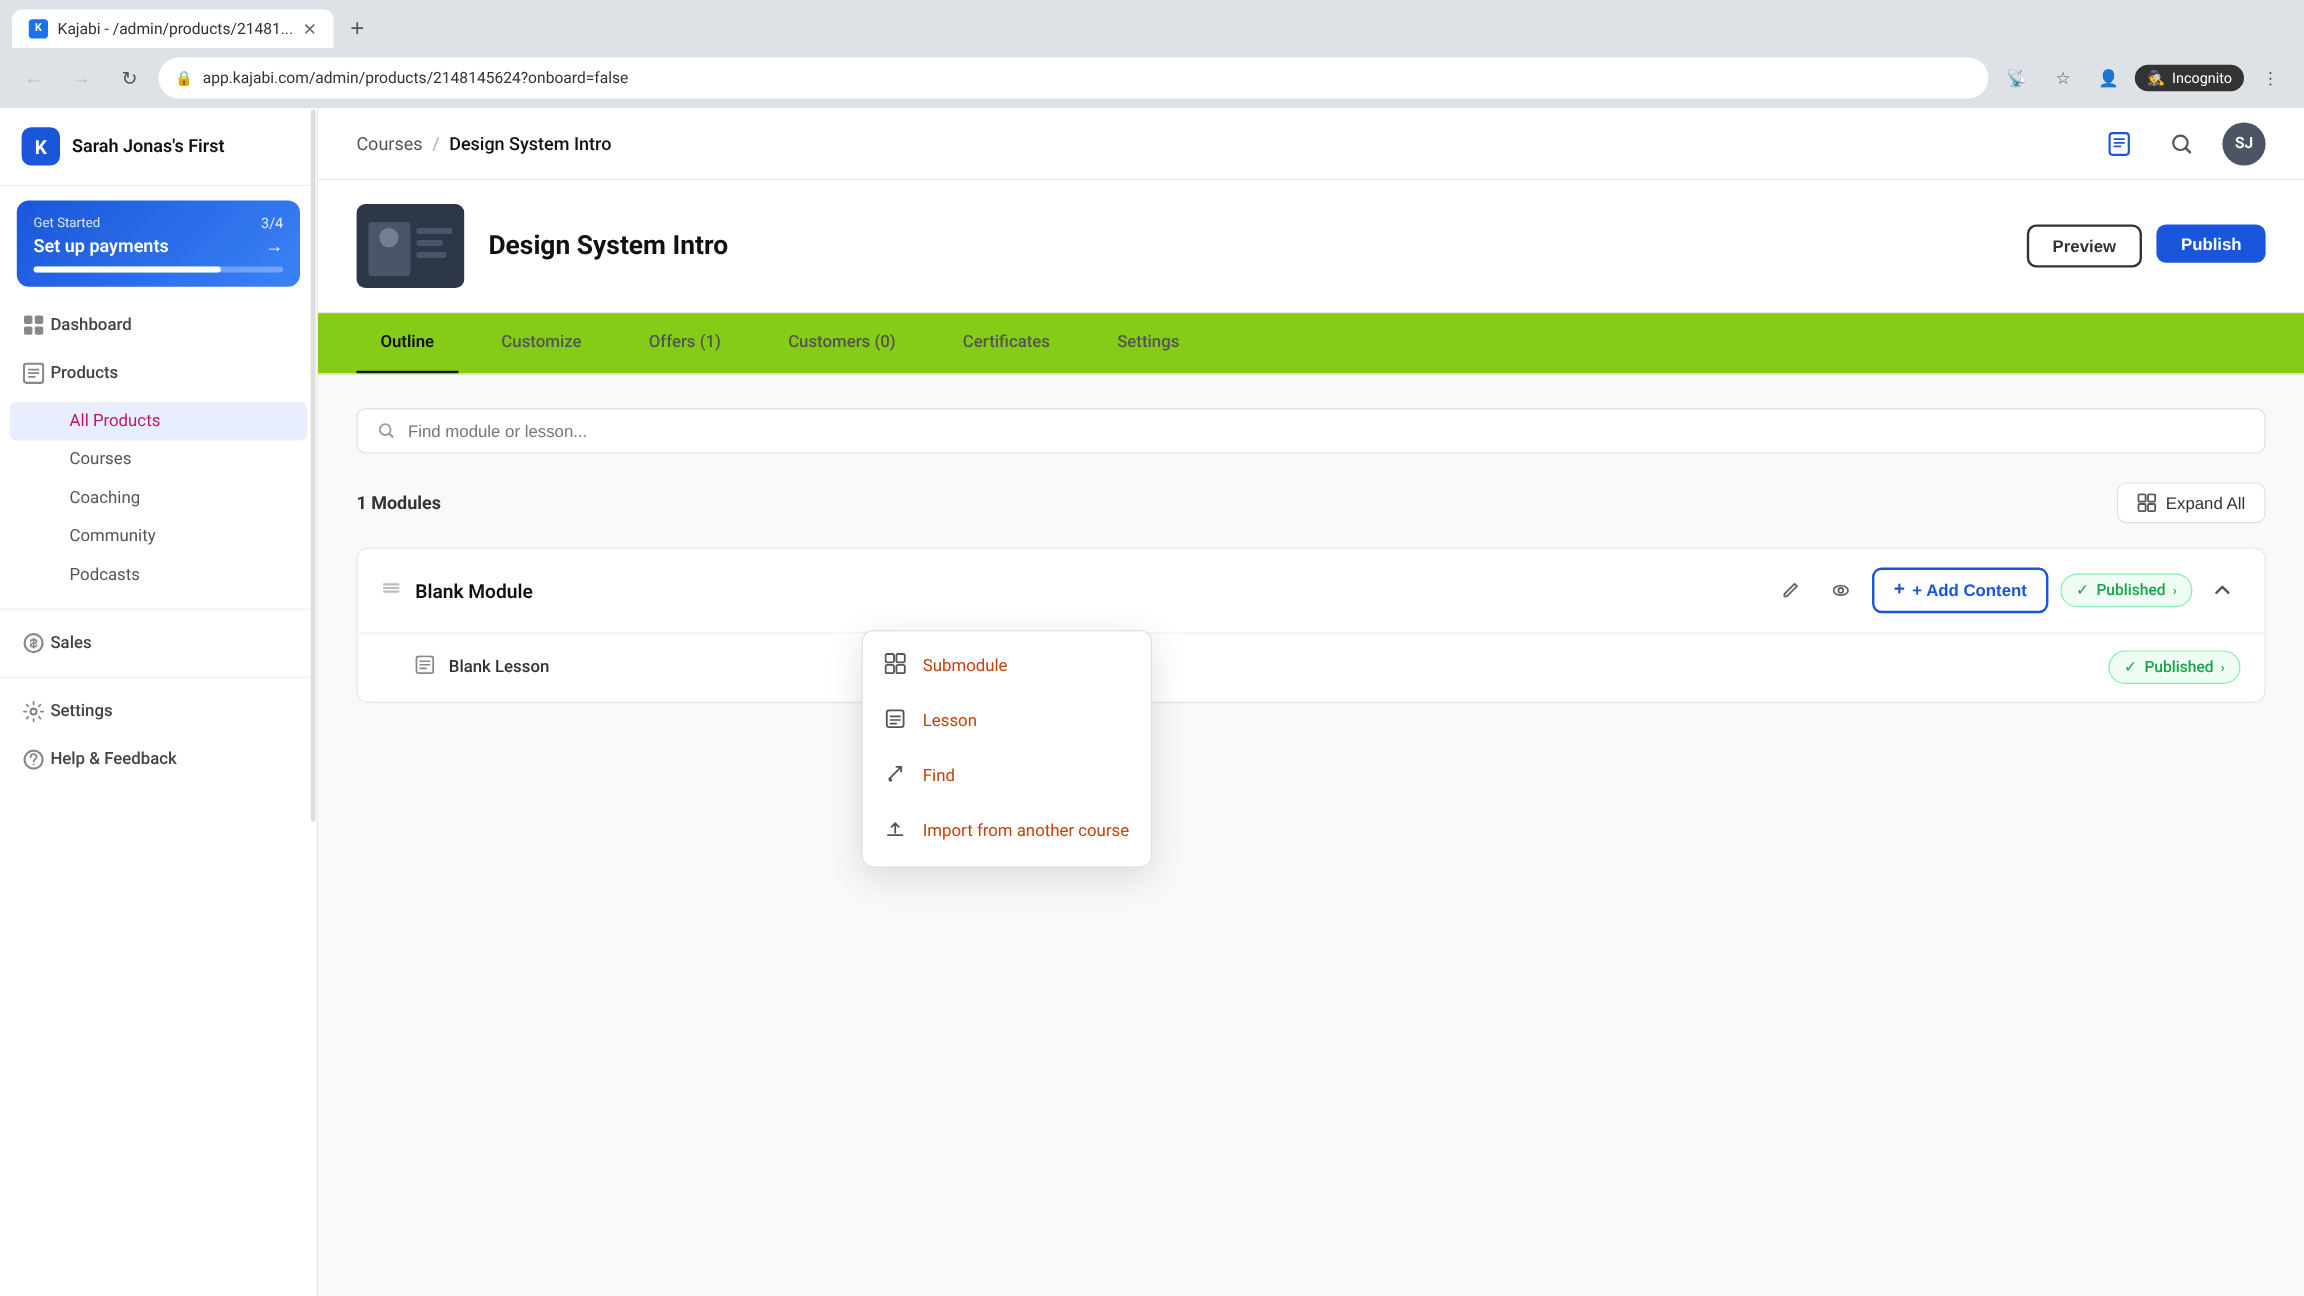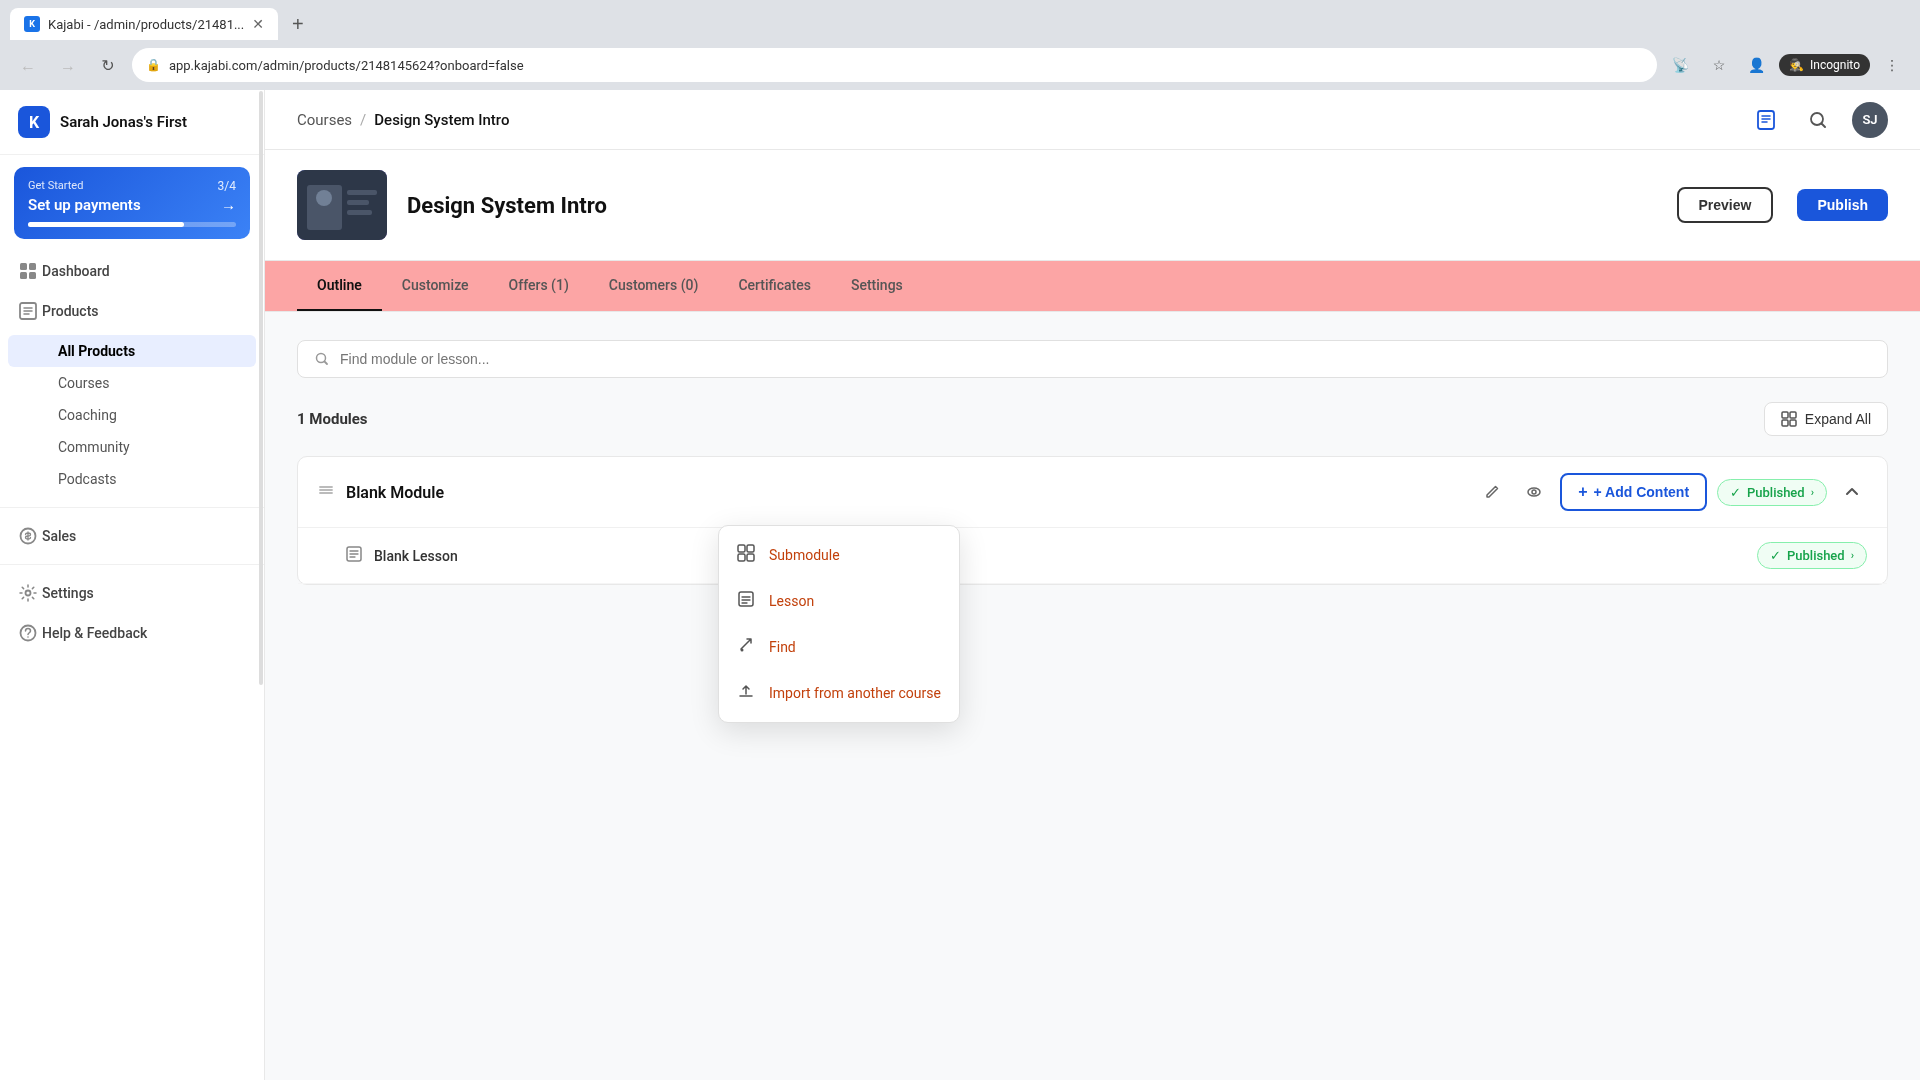--- a/index.html
+++ b/index.html
@@ -34,21 +34,21 @@
     .get-started-label { font-size: 11px; opacity: 0.85; margin-bottom: 4px; }
     .get-started-title { font-size: 15px; font-weight: 600; display: flex; align-items: center; justify-content: space-between; }
     .get-started-progress { margin-top: 8px; background: rgba(255,255,255,0.3); border-radius: 4px; height: 5px; }
     .get-started-progress-fill { background: white; height: 5px; border-radius: 4px; width: 75%; }
 
     .nav-item { display: flex; align-items: center; gap: 4px; padding: 10px 18px; cursor: pointer; color: #444; font-size: 14px; font-weight: 500; }
     .nav-icon { width: 20px; height: 20px; display: flex; align-items: center; justify-content: center; font-size: 16px; color: #555; flex-shrink: 0; }
 
     .nav-sub-section { padding: 4px 0; }
     .sub-item { padding: 8px 18px 8px 50px; cursor: pointer; font-size: 14px; color: #555; border-radius: 6px; margin: 0 8px; }
-    .sub-item.active { background: #e8eeff; color: #000000; font-weight: 700; }
+    .sub-item.active { background: #e8eeff; color: #be185d; font-weight: 400; }
 
     .sidebar-divider { height: 1px; background: #f0f0f0; margin: 8px 0; }
     .sidebar-scrollbar { position: absolute; right: 0; top: 0; width: 6px; height: 100%; background: transparent; }
     .sidebar-scrollbar-thumb { width: 4px; height: 60%; background: #ddd; border-radius: 3px; margin: 0 auto; margin-top: 20%; }
 
     
     .main-content { flex: 1; overflow-y: auto; background: #f8f9fa; }
 
     
     .top-header { background: #fff; border-bottom: 1px solid #e8e8e8; padding: 0 32px; height: 60px; display: flex; align-items: center; justify-content: space-between; }
@@ -58,26 +58,26 @@
     .breadcrumb-current { color: #111; font-weight: 500; }
     .header-actions { display: flex; align-items: center; gap: 16px; }
     .header-icon-btn { width: 36px; height: 36px; border-radius: 50%; display: flex; align-items: center; justify-content: center; cursor: pointer; color: #555; font-size: 18px; }
     .avatar { width: 36px; height: 36px; background: #4b5563; border-radius: 50%; display: flex; align-items: center; justify-content: center; color: white; font-size: 13px; font-weight: 600; cursor: pointer; }
 
     
     .course-header { background: #fff; padding: 20px 32px; display: flex; align-items: center; gap: 20px; border-bottom: 1px solid #e8e8e8; }
     .course-thumbnail { width: 90px; height: 70px; border-radius: 8px; object-fit: cover; background: #ccc; overflow: hidden; }
     .course-thumbnail-img { width: 100%; height: 100%; background: linear-gradient(135deg, #667eea 0%, #764ba2 100%); display: flex; align-items: center; justify-content: center; }
     .course-title { font-size: 22px; font-weight: 700; color: #111; }
-    .course-header-actions { margin-left: auto; display: flex; gap: 24px; align-items: center; }
+    .course-header-actions { margin-left: auto; display: flex; gap: 12px; align-items: flex-start; }
     .btn-outline { border: 2px solid #333; padding: 8px 20px; border-radius: 8px; font-size: 14px; font-weight: 600; cursor: pointer; background: #fff; color: #333; }
     .btn-primary { background: #1a56db; color: #ffffff; padding: 8px 20px; border-radius: 8px; font-size: 14px; font-weight: 600; cursor: pointer; border: none; }
 
     
-    .course-tabs { background: #fca5a5; padding: 0 32px; border-bottom: 1px solid #e8e8e8; display: flex; gap: 0; }
+    .course-tabs { background: #84cc16; padding: 0 32px; border-bottom: 1px solid #e8e8e8; display: flex; gap: 16px; }
     .tab-item { padding: 16px 20px; font-size: 14px; color: #555; cursor: pointer; border-bottom: 2px solid transparent; font-weight: 500; }
     .tab-item.active { color: #111; border-bottom: 2px solid #111; font-weight: 600; }
 
     
     .content-section { padding: 28px 32px; }
 
     
     .search-bar { background: #fff; border: 1px solid #e0e0e0; border-radius: 8px; padding: 10px 16px; display: flex; align-items: center; gap: 10px; margin-bottom: 24px; }
     .search-bar input { border: none; outline: none; font-size: 14px; color: #555; flex: 1; background: transparent; }
 

